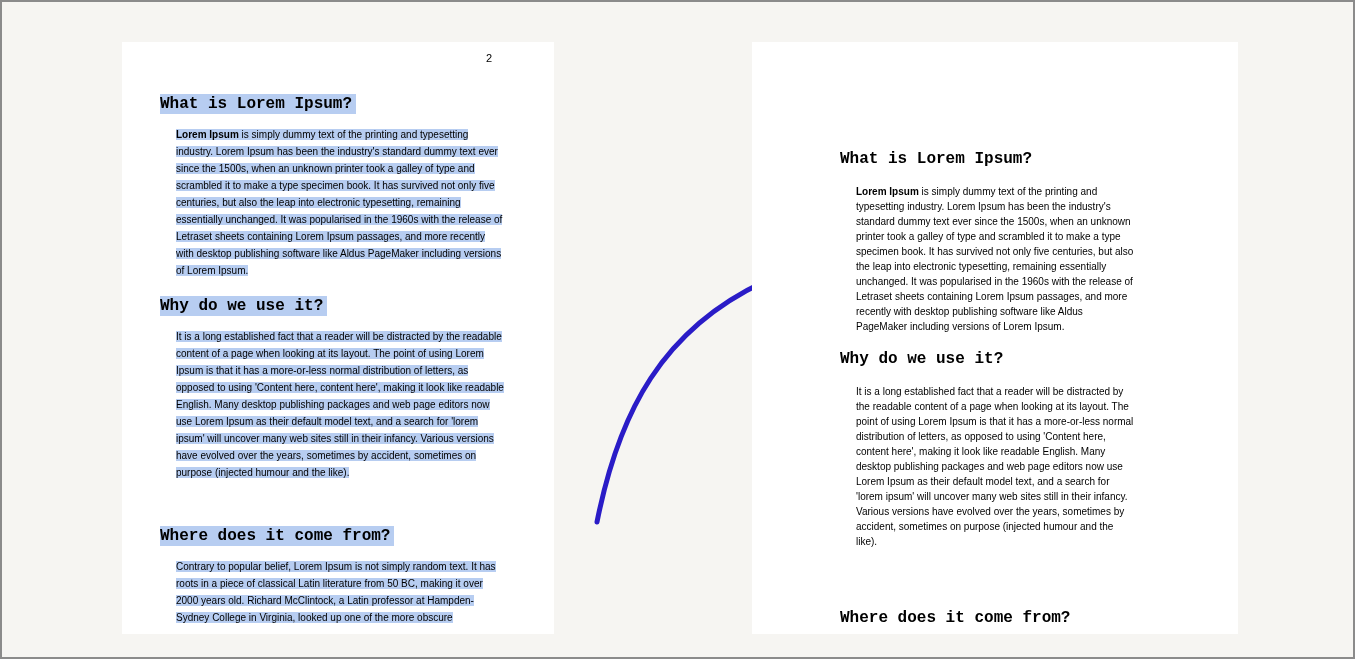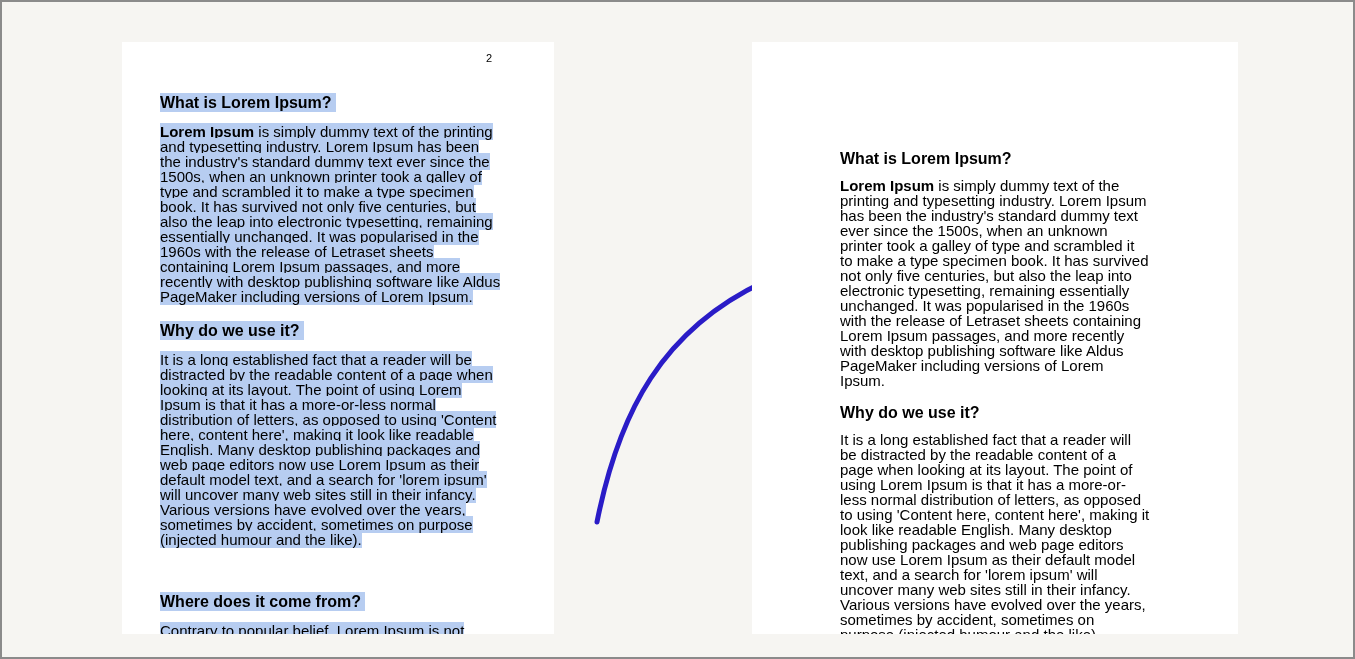--- a/index.html
+++ b/index.html
@@ -43,25 +43,26 @@
     top: 10px;
     right: 62px;
     font-size: 11px;
     color: #000;
   }
   h2.section-title {
     font-size: 16px;
     font-weight: bold;
     margin: 16px 0 10px 0;
     color: #000;
+    font-family: Liberation Mono, monospace;
   }
   p.body {
-    font-size: 15px;
+    font-size: 10px;
     line-height: 15px;
-    margin: 0;
+    margin: 16px;
     color: #000;
   }
   .lead { font-weight: bold; }
 
   
   .sel h2.section-title,
   .sel p.body {
     background: #b7cdf1;
     box-decoration-break: clone;
     -webkit-box-decoration-break: clone;

